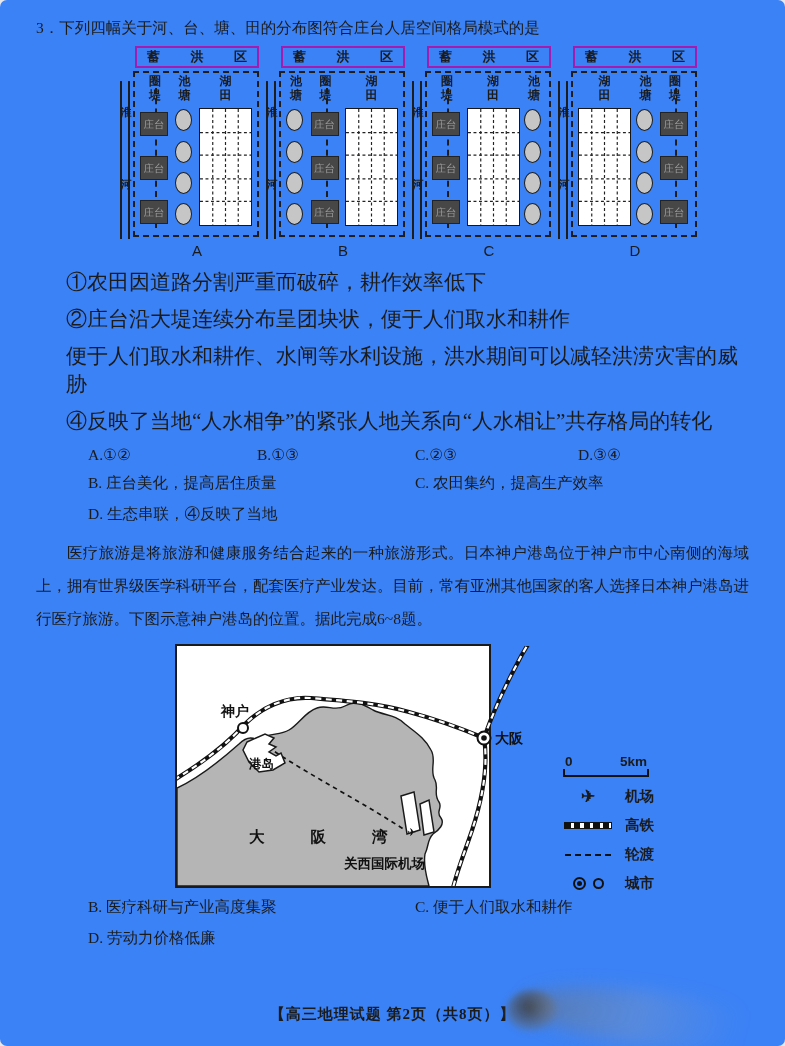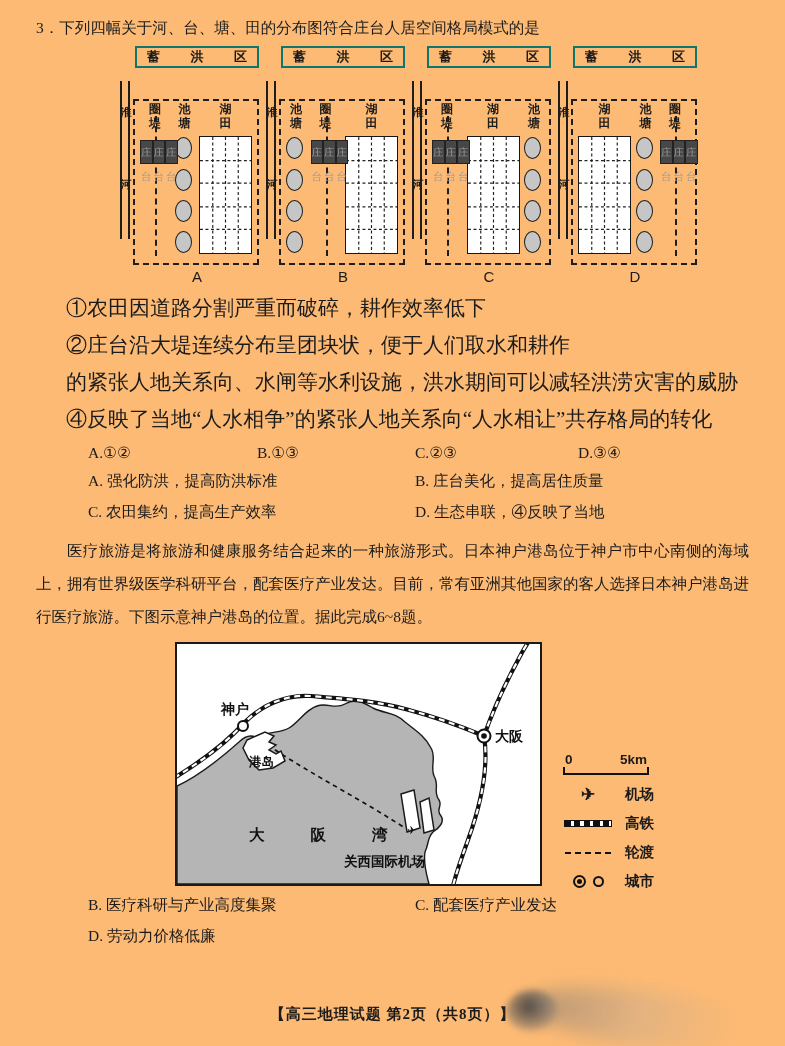--- a/index.html
+++ b/index.html
@@ -1,42 +1,42 @@
 <!DOCTYPE html>
 <html><head>
 <meta charset="utf-8">
 <style>
   * { margin:0; padding:0; box-sizing:border-box; }
   body { background:#e8e8e8; }
-  .page { width:785px; height:1046px; position:relative; background:#fdba74;
-          font-family:"Liberation Serif", serif; color:#1b1b1b; overflow:hidden; margin:0 auto; }
+  .page { width:785px; height:1046px; position:relative; background:#3b82f6;
+          font-family:"Liberation Serif", serif; color:#1b1b1b; overflow:hidden; margin:0 auto;border-radius:7px; }
   .content { padding:16px 36px 0 36px; }
   .stem { font-size:15.5px; line-height:1.5; }
 
   
   .dgm-row { display:flex; gap:7px; margin:7px 0 0 84px; }
   .dgm { width:139px; }
-  .dgm-header { margin-left:15px; border:2px solid #0f766e; height:22px; }
+  .dgm-header { margin-left:15px; border:2px solid #a21caf; height:22px; }
   .dgm-header span { display:block; font-size:13px; line-height:18px; padding:0 10px;
                      text-align:justify; text-align-last:justify; font-weight:bold; }
   .dgm-main { display:flex; margin-top:3px; }
   .dgm-river { width:10px; border-left:2px solid #1d1d1d; border-right:2px solid #1d1d1d;
                position:relative; height:158px; margin-top:10px; flex:none; }
   .dgm-river b { position:absolute; left:-3px; width:14px; text-align:center;
                  font-size:11px; font-weight:bold; background:transparent; }
   .dgm-river b:nth-child(1){ top:24px; }
   .dgm-river b:nth-child(2){ top:96px; }
   .dgm-box { flex:1; border:2px dashed #1d1d1d; margin-left:3px; height:166px;
-             padding:2px 5px 6px 5px;margin-top:28px; }
+             padding:2px 5px 6px 5px; }
   .dgm-cols { display:flex; justify-content:space-between; height:100%; }
   .dcol { display:flex; flex-direction:column; align-items:center; }
   .dcol-label { font-size:12px; font-weight:bold; width:14px; line-height:1.15;
                 text-align:center; word-break:break-all; height:32px; margin-bottom:1px; }
   .dcol-body { position:relative; height:118px; }
-  .dcol-squares .dcol-body { width:30px; display:flex; flex-direction:row;
+  .dcol-squares .dcol-body { width:30px; display:flex; flex-direction:column;
                              justify-content:space-between; padding:4px 0 2px 0; }
   .dcol-squares .dcol-body::before { content:""; position:absolute; left:50%; top:-20px;
                              bottom:-2px; border-left:2px dashed #1d1d1d; }
   .sq { width:28px; height:24px; background:#474747; color:#9c9c9c; font-size:10.5px;
         line-height:24px; text-align:center; position:relative; z-index:1;
         border:1px solid #222; }
   .dcol-ovals .dcol-body { width:20px; display:flex; flex-direction:column;
                            justify-content:space-between; padding:1px 0; }
   .oval { width:17px; height:22px; background:#c6c6c6; border:1.5px solid #1d1d1d;
           border-radius:50%; }
@@ -52,21 +52,21 @@
   .optrow4 span:nth-child(2){ width:158px; }
   .optrow4 span:nth-child(3){ width:163px; }
   .q-block { margin-top:9px; }
   .optgrid { display:grid; grid-template-columns:327px auto; margin:9px 0 0 52px;
              row-gap:10px; font-size:15.5px; }
   .passage { margin-top:11px; text-indent:2em; text-align:justify; line-height:33px;
              font-size:15.5px; }
 
   
   .map-wrap { position:relative; margin:9px 0 0 139px; width:575px; height:244px; }
-  .map-frame { width:367px; height:244px; border:2px solid #1a1a1a; background:#fff;text-align:right; }
+  .map-frame { width:316px; height:244px; border:2px solid #1a1a1a; background:#fff;text-align:right; }
   .map-frame svg { display:block; }
   .legend { position:absolute; left:388px; top:110px; width:170px;
             font-size:14.5px; font-weight:bold; }
   .scale-nums { display:flex; justify-content:space-between; width:86px; padding:0 2px;
                 font-family:"Liberation Sans", sans-serif; font-size:13.5px; }
   .scale-bar { width:86px; height:8px; border-left:2px solid #111;
                border-right:2px solid #111; border-bottom:2px solid #111; }
   .lgrow { display:flex; align-items:center; margin-top:10px; }
   .lg-icon { width:50px; display:flex; justify-content:center; align-items:center; flex:none; }
   .lg-label { margin-left:12px; }
@@ -298,31 +298,30 @@
               </div>
             </div>
           </div>
         </div>
         <div class="dgm-letter">D</div>
       </div>
     </div>
 
     <div class="q4-item">①农田因道路分割严重而破碎，耕作效率低下</div>
     <div class="q4-item">②庄台沿大堤连续分布呈团块状，便于人们取水和耕作</div>
-    <div class="q4-item">的紧张人地关系向、水闸等水利设施，洪水期间可以减轻洪涝灾害的威胁</div>
+    <div class="q4-item">便于人们取水和耕作、水闸等水利设施，洪水期间可以减轻洪涝灾害的威胁</div>
     <div class="q4-item">④反映了当地“人水相争”的紧张人地关系向“人水相让”共存格局的转化</div>
     <div class="optrow4">
       <span>A.①②</span>
       <span>B.①③</span>
       <span>C.②③</span>
       <span>D.③④</span>
     </div>
 
     <div class="optgrid">
-      <span>A. 强化防洪，提高防洪标准</span>
       <span>B. 庄台美化，提高居住质量</span>
       <span>C. 农田集约，提高生产效率</span>
       <span>D. 生态串联，④反映了当地</span>
     </div>
 
     <div class="passage">医疗旅游是将旅游和健康服务结合起来的一种旅游形式。日本神户港岛位于神户市中心南侧的海域上，拥有世界级医学科研平台，配套医疗产业发达。目前，常有亚洲其他国家的客人选择日本神户港岛进行医疗旅游。下图示意神户港岛的位置。据此完成6~8题。</div>
 
     <div class="map-wrap">
       <div class="map-frame">
         <svg viewBox="0 0 363 240" width="363" height="240">
@@ -401,21 +400,21 @@
                 <span class="cc-open"></span>
               </span>
             </span>
           <span class="lg-label">城市</span>
         </div>
       </div>
     </div>
 
     <div class="optgrid">
       <span>B. 医疗科研与产业高度集聚</span>
-      <span>C. 配套医疗产业发达</span>
+      <span>C. 便于人们取水和耕作</span>
       <span>D. 劳动力价格低廉</span>
     </div>
 
   </div>
 
   <div class="footer">【高三地理试题  第2页（共8页）】</div>
   <div class="smudge1"></div>
   <div class="smudge2"></div>
 </div>
 

